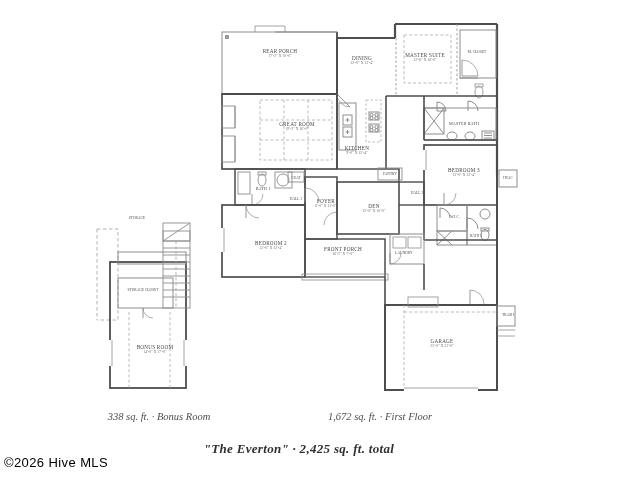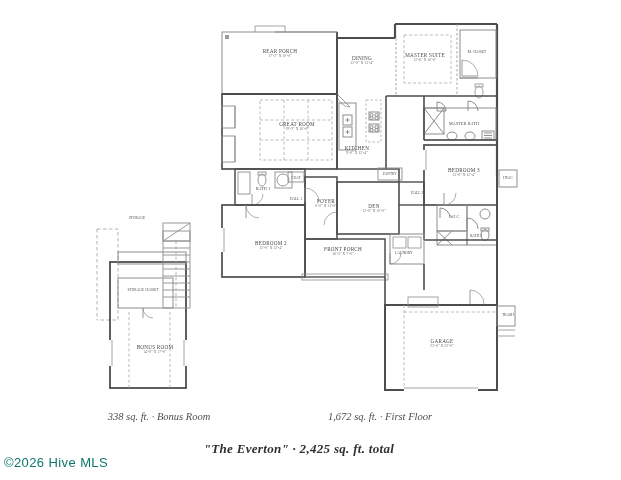--- a/index.html
+++ b/index.html
@@ -27,21 +27,21 @@
     white-space:nowrap;transform:translateX(-50%);
   }
   .title{
     position:absolute;font-style:italic;font-size:13px;font-weight:bold;
     font-family:"Liberation Serif", serif;color:#303030;
     white-space:nowrap;transform:translateX(-50%);letter-spacing:.3px;
   }
   .watermark{
     position:absolute;left:4px;top:455px;
     font-family:"Liberation Sans", sans-serif;
-    font-size:13px;color:#0f766e;letter-spacing:.4px;white-space:nowrap;
+    font-size:13px;color:#000000;letter-spacing:.4px;white-space:nowrap;
   }
 </style>
 </head>
 <body>
 
 <svg id="plan" viewBox="0 0 621 480" xmlns="http://www.w3.org/2000/svg">
 
   <rect x="0" y="0" width="621" height="480" fill="#ffffff"></rect>
 
   <g fill="none" stroke="#4d4d4d" stroke-width="1.7">

